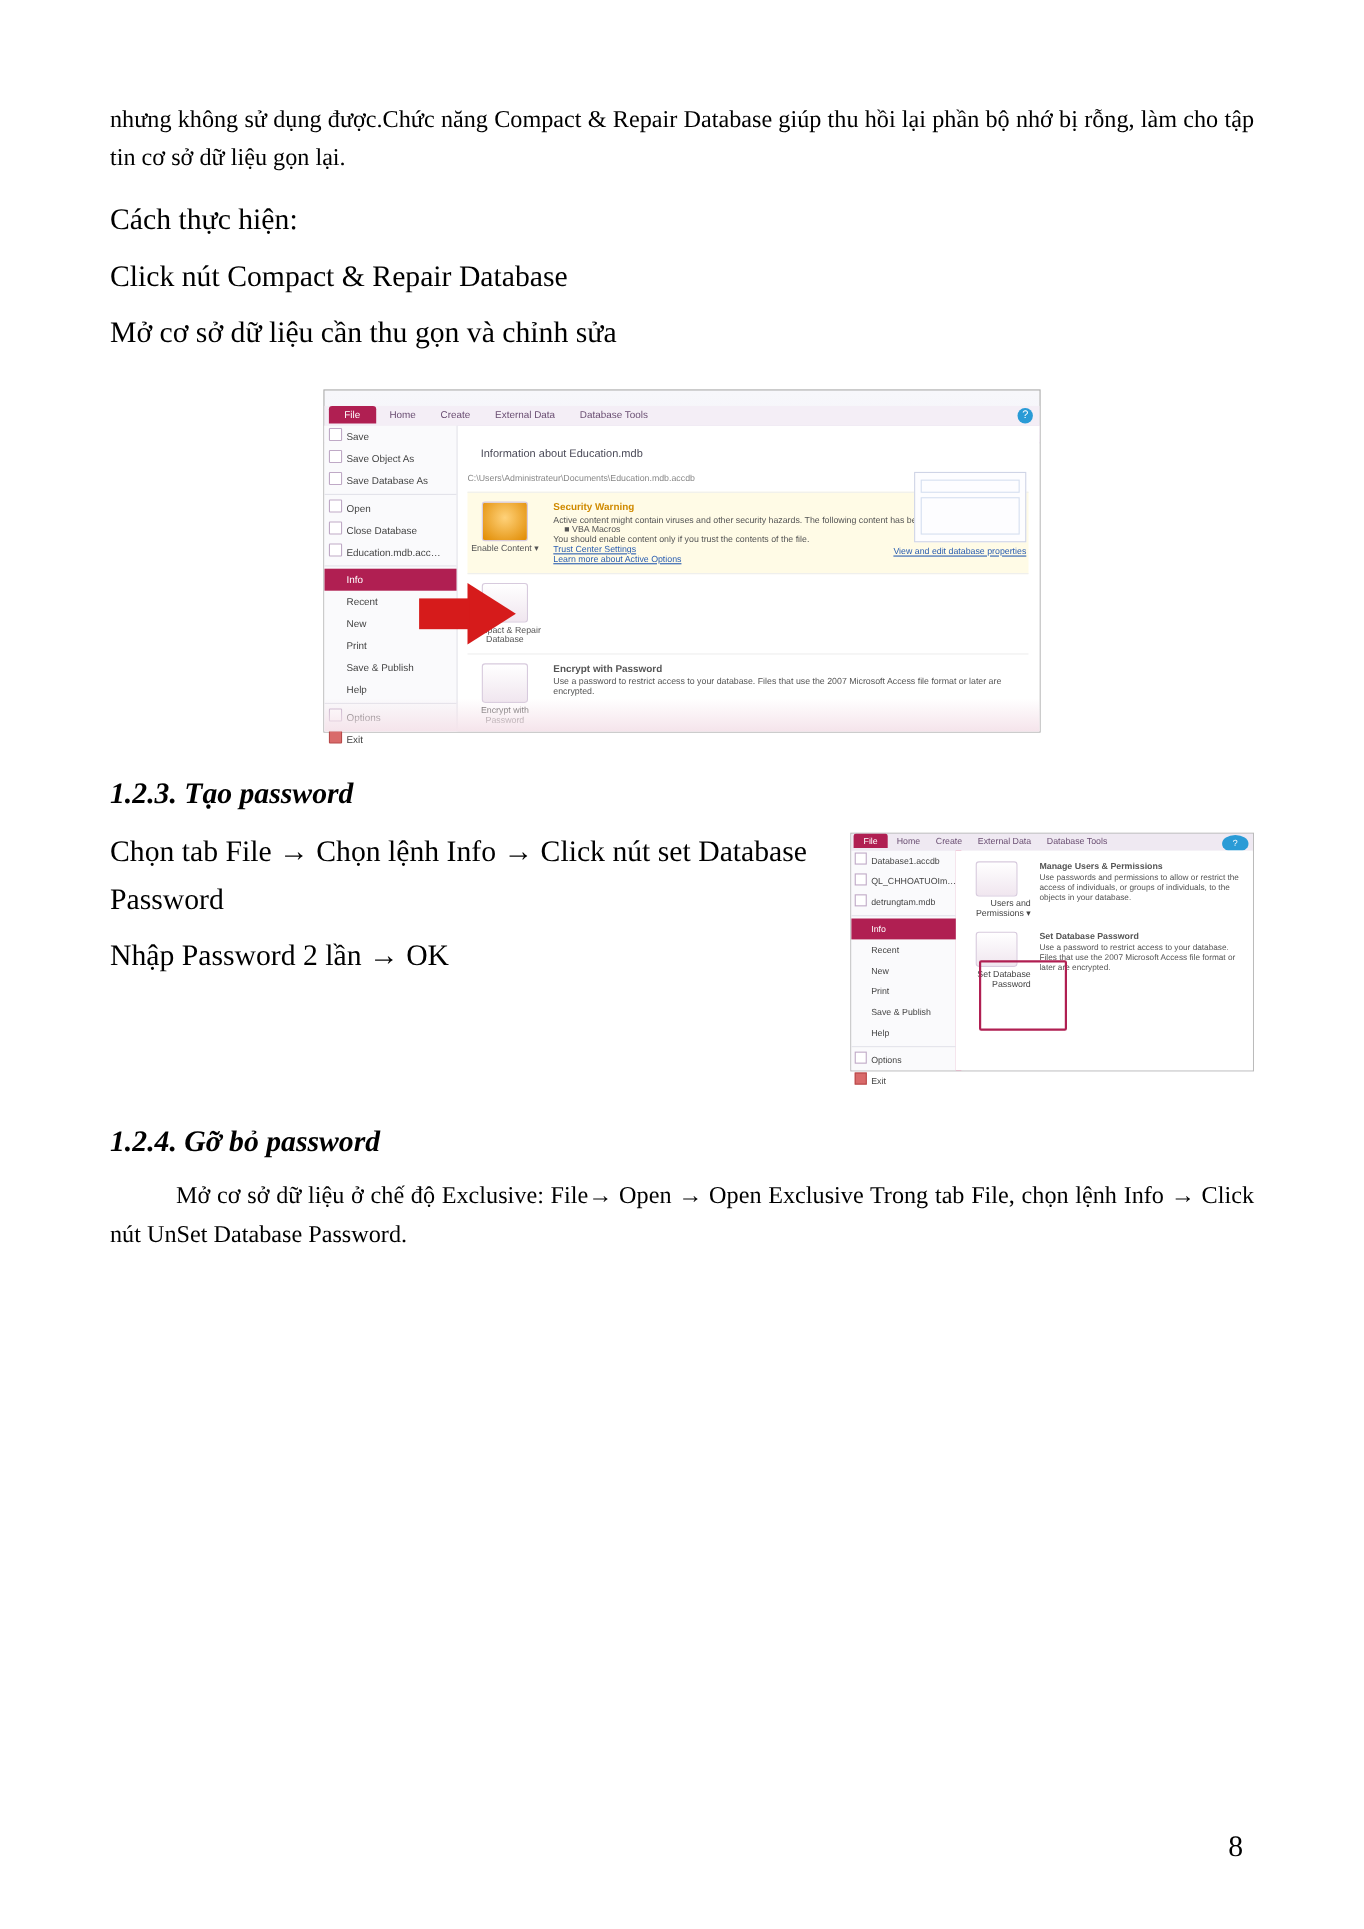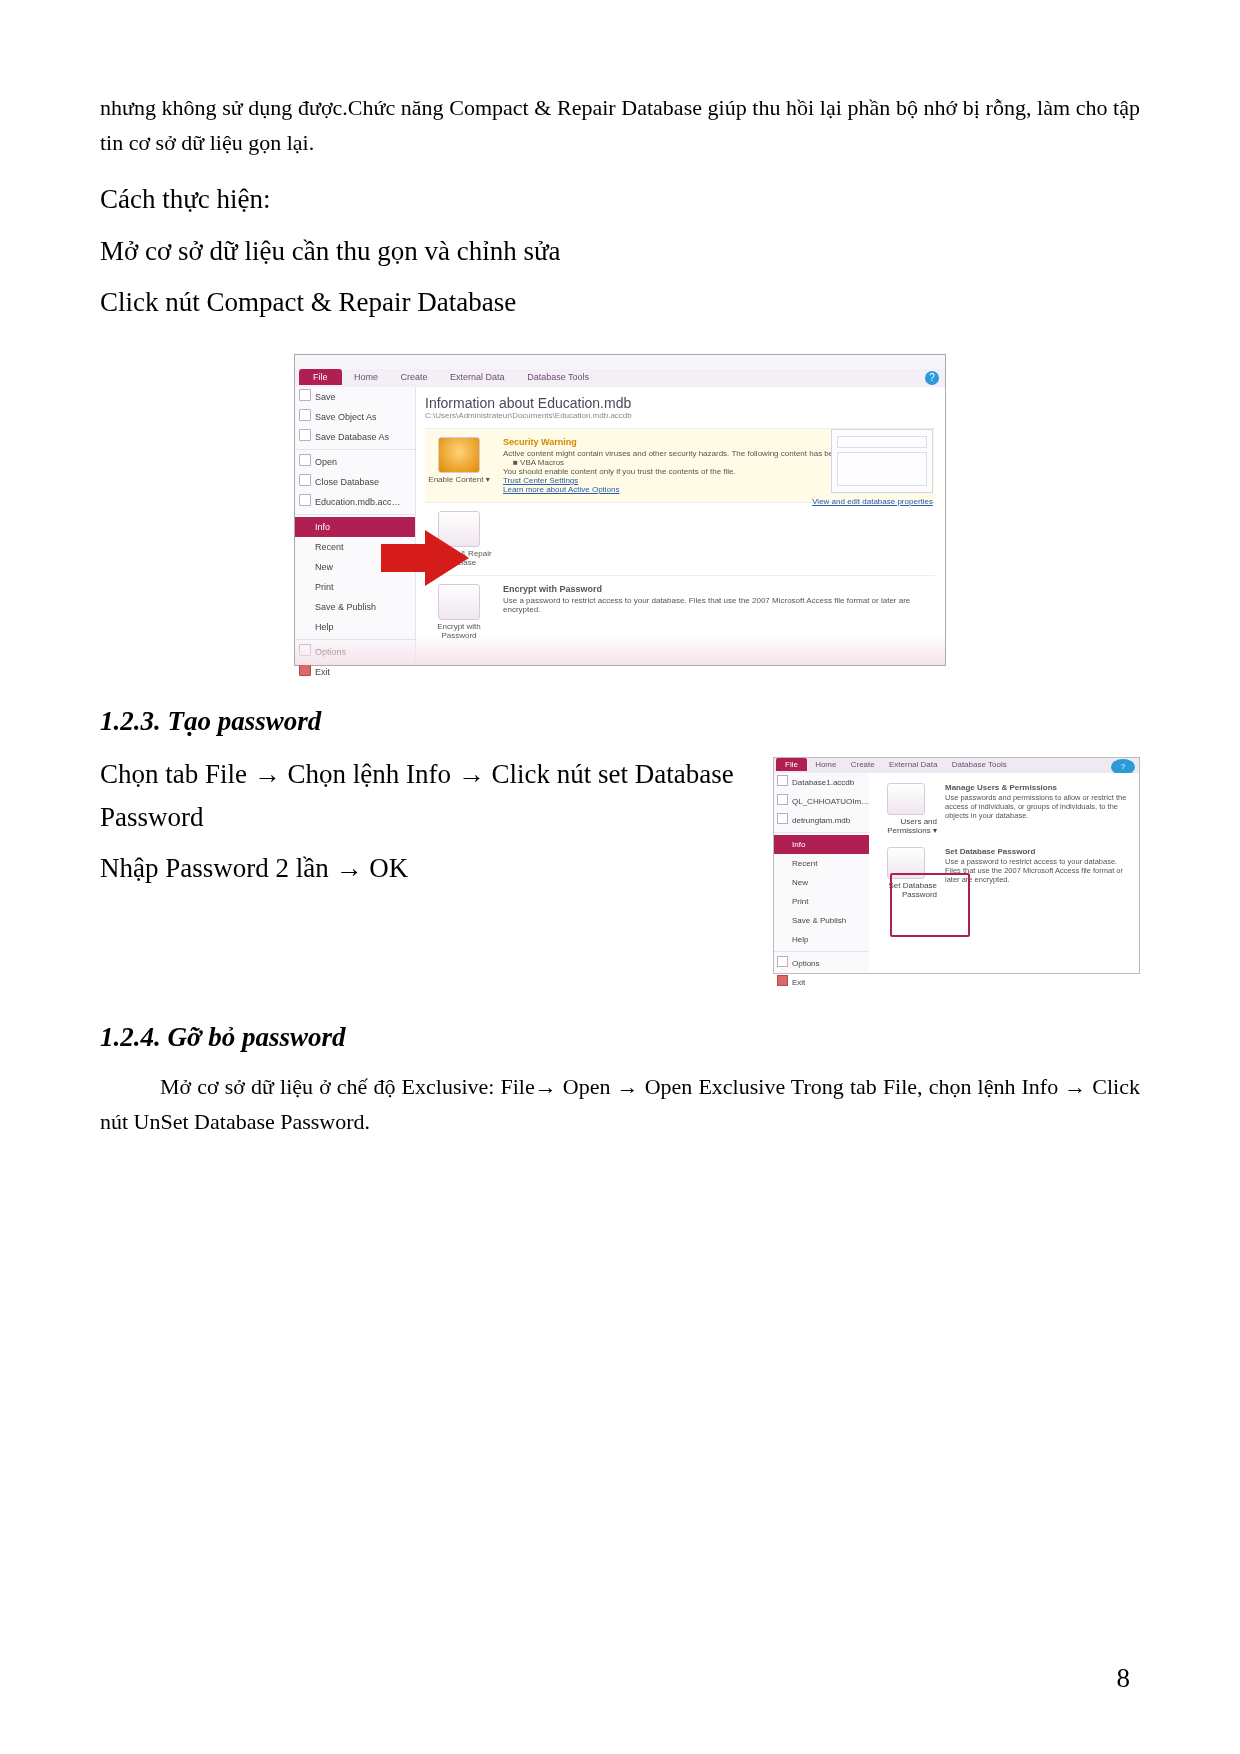--- a/index.html
+++ b/index.html
@@ -21,21 +21,21 @@
   .shot1 .ribbon { position:absolute; left:0; right:0; top:14px; height:18px; background:#f4eef6; border-bottom:1px solid #d7cadd; }
   .shot1 .ribbon .help{position:absolute;right:6px;top:2px;width:14px;height:14px;border-radius:50%;background:#2a9bd6;color:#fff;text-align:center;font-size:10px;line-height:14px;}
   .shot1 .ribbon .tab{ display:inline-block; padding:3px 10px; font-size:9px; color:#6a4e72;}
   .shot1 .ribbon .file{ background:#b01f52; color:#fff; border-radius:3px 3px 0 0; margin-left:4px; padding:3px 14px;}
   .shot1 .body { position:absolute; left:0; right:0; top:32px; bottom:0; background:#fff;}
   .shot1 .side { position:absolute; left:0; top:0; bottom:0; width:120px; background:#fafafc; border-right:1px solid #e3e3ea;}
   .shot1 .side .it { padding:3px 6px 3px 20px; font-size:9px; color:#444; position:relative; height:14px; line-height:14px;}
   .shot1 .side .it.sel { background:#b01f52; color:#fff;}
   .shot1 .side hr { border:none; border-top:1px solid #e3e3ea; margin:2px 0;}
   .shot1 .main { position:absolute; left:120px; right:0; top:0; bottom:0; padding:8px 10px; }
-  .shot1 .main h4{ margin:0; font-weight:normal; font-size:14px; color:#4a4a58;}
+  .shot1 .main h4{ margin:12px; font-weight:normal; font-size:10px; color:#4a4a58;}
   .shot1 .main .path{ font-size:8px; color:#888; margin-bottom:8px;}
   .shot1 .main .row{ display:flex; gap:10px; padding:8px 0; border-bottom:1px solid #eee;}
   .shot1 .main .btnbox{ width:68px; text-align:center; font-size:8px; color:#555;}
   .shot1 .main .btnbox .ic{ width:40px;height:34px;margin:0 auto 2px;border:1px solid #d7cadd;border-radius:3px;background:linear-gradient(#fff,#f0e6ef); position:relative;}
   .shot1 .main .desc h5{ margin:0 0 2px 0; font-size:9px;}
   .shot1 .main .desc{ font-size:8px; color:#555; flex:1;}
   .shot1 .main .sw h5{ color:#d08a00;}
   .shot1 .link{ color:#2a5db0; text-decoration:underline;}
   .shot1 .preview{ position:absolute; right:12px; top:42px; width:100px; height:62px; border:1px solid #cfd4e6; background:#fdfdff;}
   .shot1 .preview::before{content:"";position:absolute;left:5px;right:5px;top:6px;height:10px;border:1px solid #d5dff0;}
@@ -67,22 +67,22 @@
   .shot2 .main .desc{ flex:1; font-size:7.5px; color:#555;}
   .shot2 .hl{ position:absolute; left:116px; top:115px; width:76px; height:60px; border:2px solid #b01f52; border-radius:2px; pointer-events:none;}
   .clearfix::after{content:"";display:block;clear:both;}
 </style>
 </head>
 <body>
 <div class="page">
 
 <p class="para">nhưng không sử dụng được.Chức năng Compact &amp; Repair Database giúp thu hồi lại phần bộ nhớ bị rỗng, làm cho tập tin cơ sở dữ liệu gọn lại.</p>
 <p class="plist">Cách thực hiện:</p>
+<p class="plist">Click nút Compact &amp; Repair Database</p>
 <p class="plist">Mở cơ sở dữ liệu cần thu gọn và chỉnh sửa</p>
-<p class="plist">Click nút Compact &amp; Repair Database</p>
 
 <div class="shot1">
   <div class="titlebar">
     <span class="t">Education.mdb : Database (Access 2007) - Microsoft Access</span>
     <div class="winbtns">
       <span></span>
       <span></span>
       <span></span>
     </div>
   </div>

